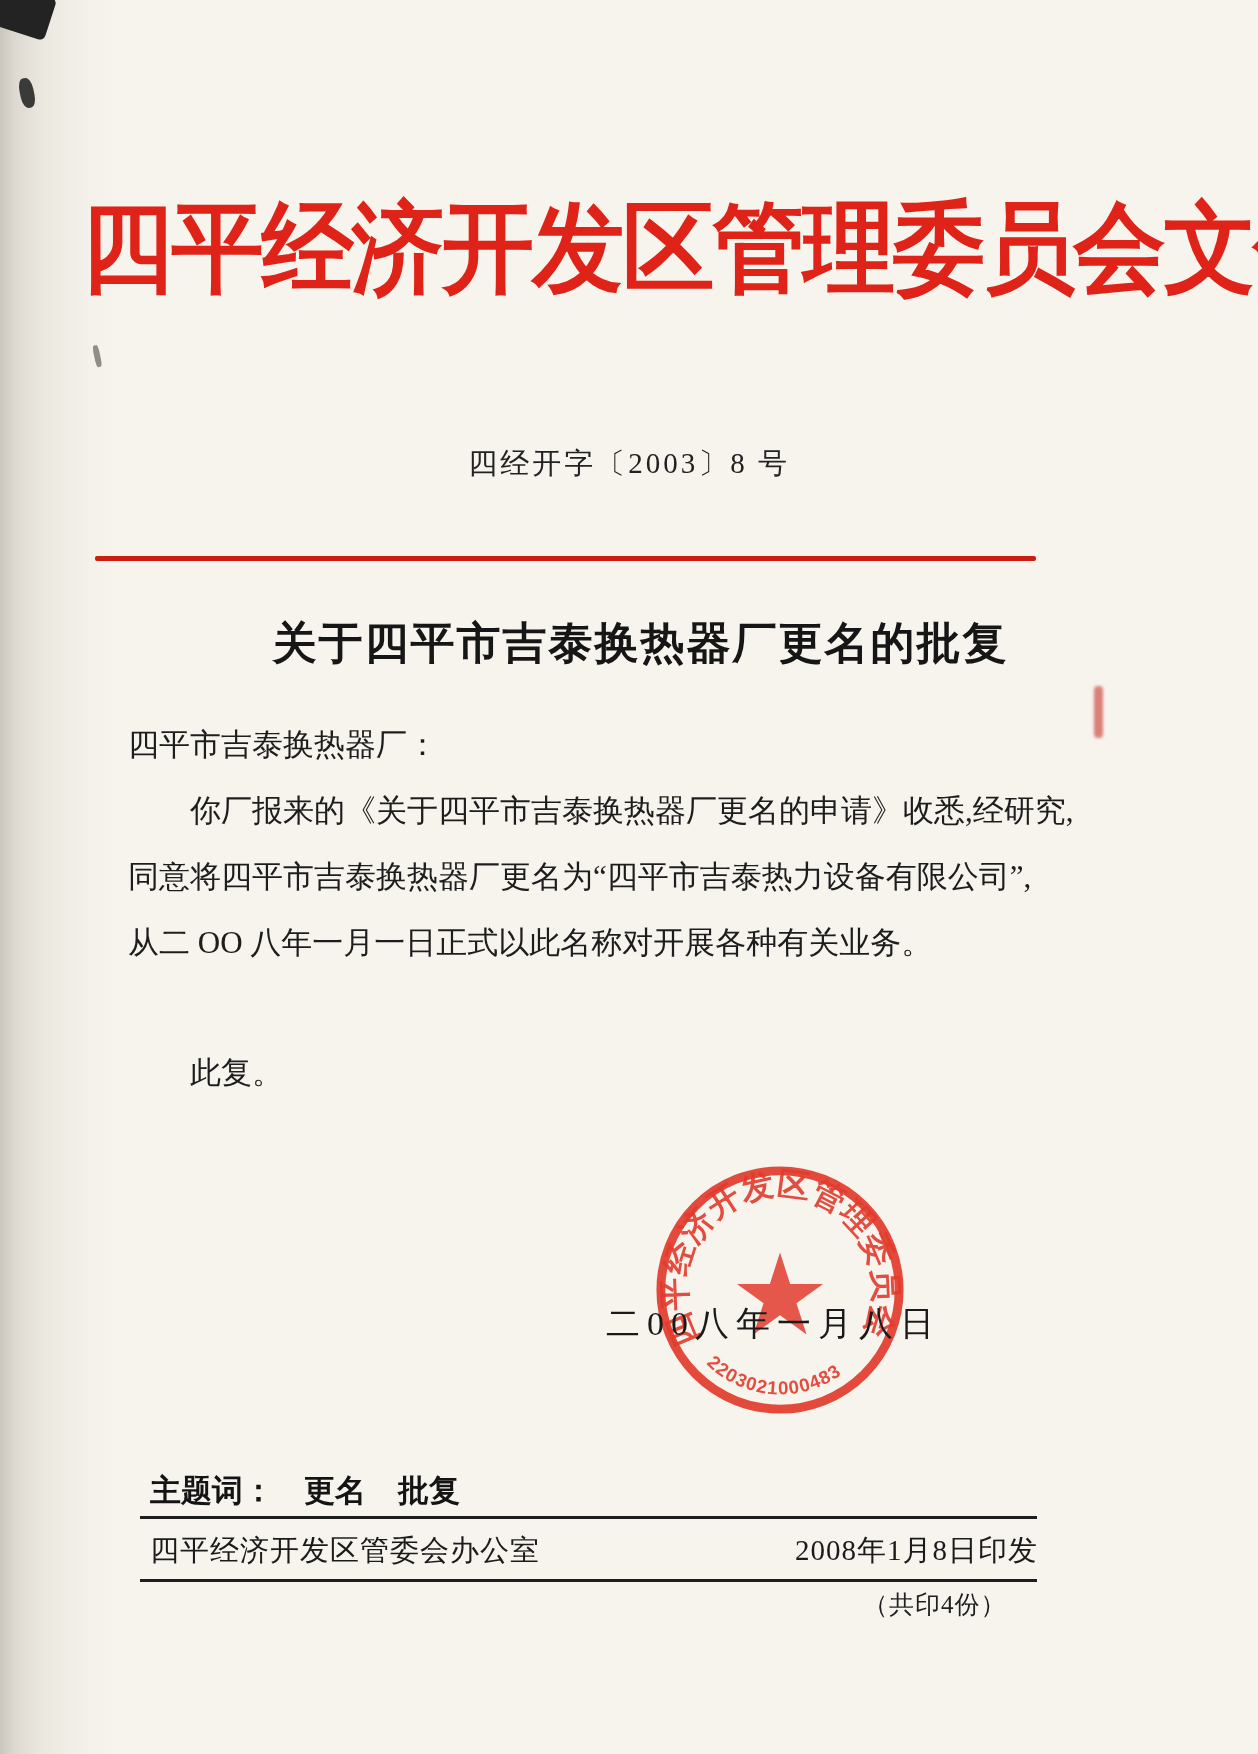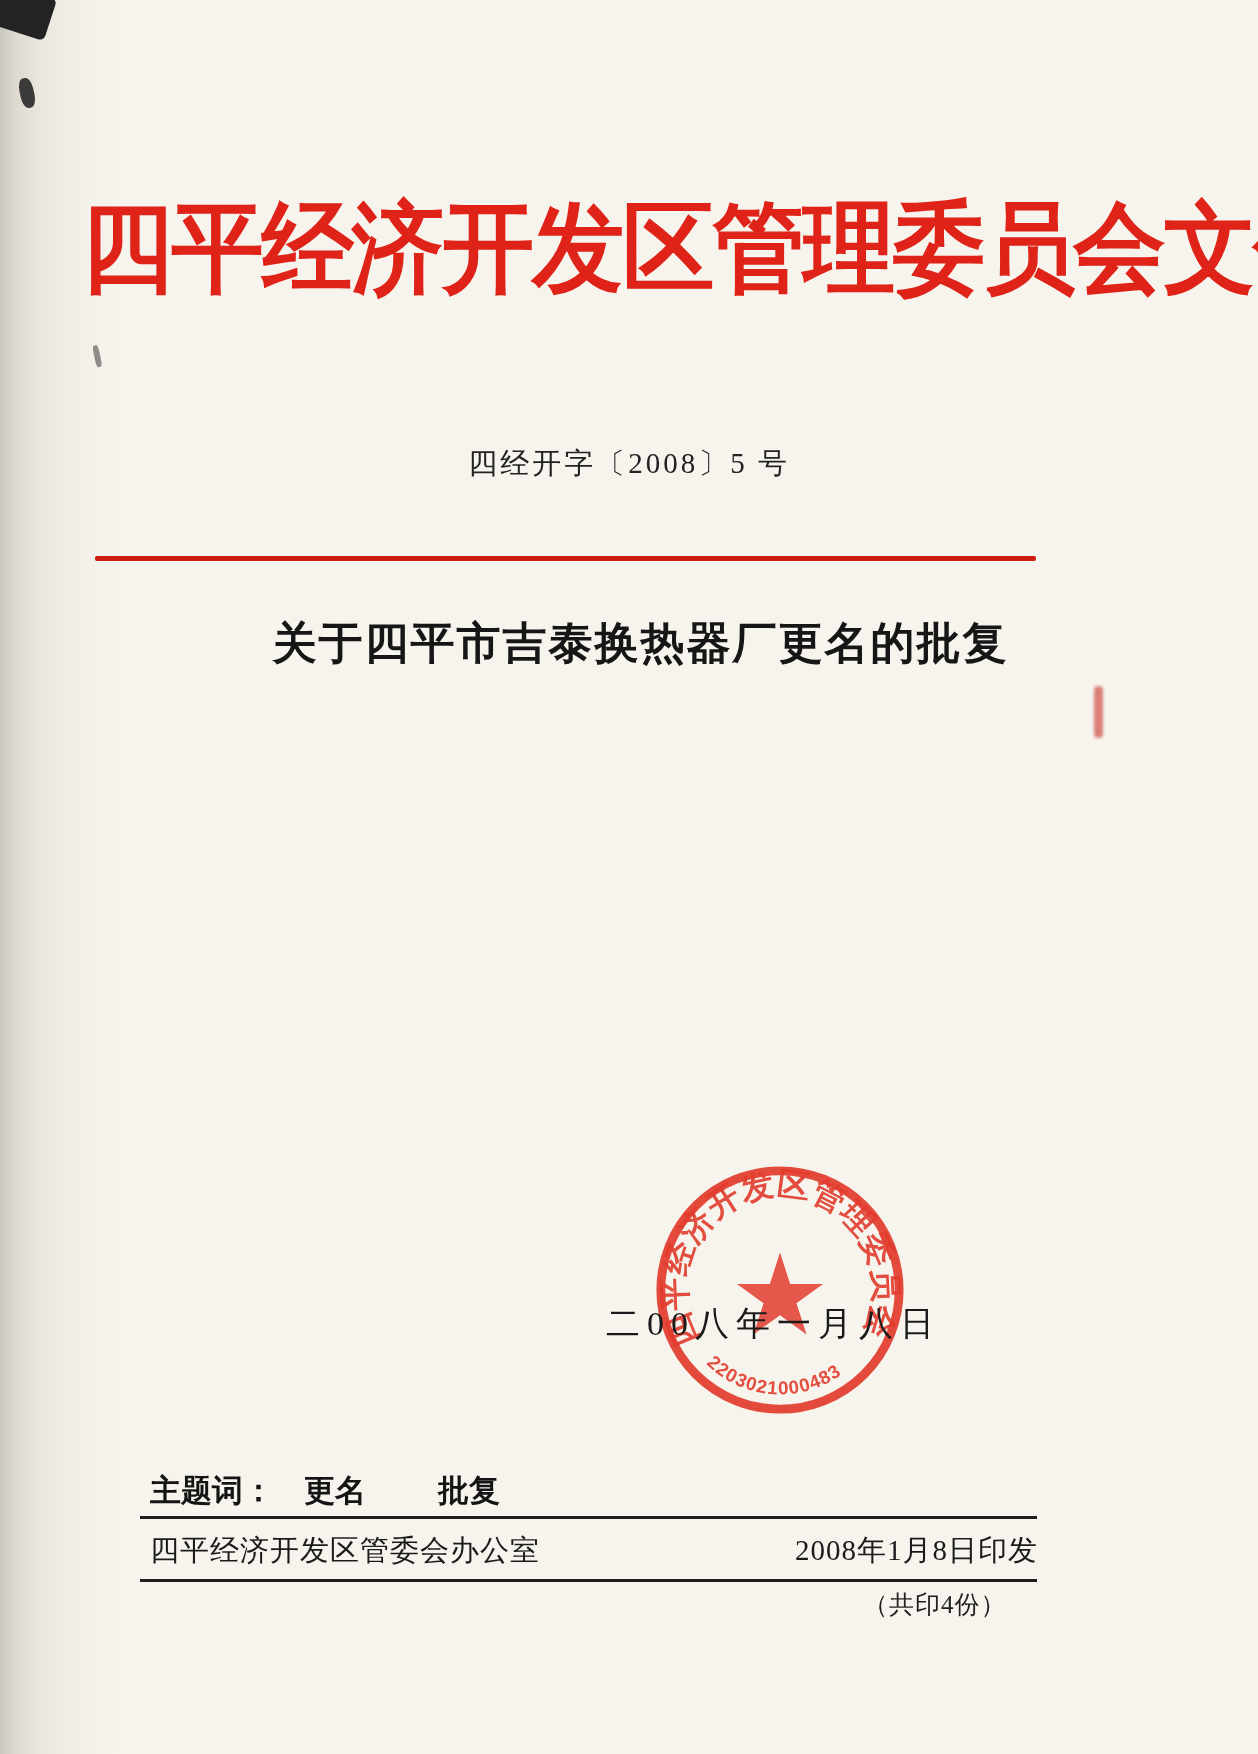--- a/index.html
+++ b/index.html
@@ -63,21 +63,21 @@
   .date-line{
     position:absolute;top:1301px;left:606px;z-index:2;
     font-size:34px;letter-spacing:7px;white-space:nowrap;color:#1a1a1a;text-align:center;
   }
   .keywords-row{
     position:absolute;top:1470px;left:150px;
     font-family:"Liberation Sans","DejaVu Sans",sans-serif;
     font-weight:bold;font-size:31px;color:#141414;white-space:nowrap;
   }
   .keywords-row .kw-item1{margin-left:30px;font-family:Liberation Mono, monospace;}
-  .keywords-row .kw-item2{margin-left:72px;text-align:center;}
+  .keywords-row .kw-item2{margin-left:32px;text-align:center;}
   .footer-rule{
     position:absolute;left:140px;width:897px;height:3px;background:#1e1e1e;
   }
   .rule-1{top:1516px;}
   .rule-2{top:1579px;}
   .footer-row{
     position:absolute;top:1531px;left:150px;width:888px;
     font-size:29px;color:#1b1b1b;white-space:nowrap;
   }
   .footer-office{float:left;letter-spacing:1px;}
@@ -91,26 +91,33 @@
 <body>
 
 <div class="page">
 
   <div class="artifact-corner"></div>
   <div class="artifact-mark"></div>
   <div class="artifact-red-smudge"></div>
 
   <div class="org-header">四平经济开发区管理委员会文件</div>
 
-  <div class="doc-number">四经开字〔2008〕5 号</div>
+  <div class="doc-number">四经开字〔2003〕8 号</div>
 
   <div class="red-rule"></div>
 
   <div class="doc-title">关于四平市吉泰换热器厂更名的批复</div>
 
+  <div class="body-block">
+    <div class="body-line">四平市吉泰换热器厂：</div>
+    <div class="body-line indent">你厂报来的《关于四平市吉泰换热器厂更名的申请》收悉,经研究,</div>
+    <div class="body-line">同意将四平市吉泰换热器厂更名为“四平市吉泰热力设备有限公司”,</div>
+    <div class="body-line">从二 OO 八年一月一日正式以此名称对开展各种有关业务。</div>
+    <div class="body-line indent" style="margin-top:64px;">此复。</div>
+  </div>
 
   <svg class="seal" viewBox="0 0 260 260">
     <defs>
       <path id="sealTopArc" d="M 48.6,180.9 A 96,96 0 1 1 211.4,180.9" fill="none"></path>
       <path id="sealNumArc" d="M 55,205 A 106,106 0 0 0 205,205" fill="none"></path>
     </defs>
     <circle cx="130" cy="130" r="121" fill="none" stroke="#e23b2d" stroke-width="9" opacity="0.92"></circle>
     <polygon points="130,92 140.3,123.8 173.7,123.8 146.7,143.4 157.0,175.2 130,155.6 103.0,175.2 113.3,143.4 86.3,123.8 119.7,123.8" fill="#e23b2d" opacity="0.85"></polygon>
     <text font-size="33" font-weight="bold" fill="#e23b2d" opacity="0.9" font-family="Liberation Sans, DejaVu Sans, sans-serif">
       <textPath href="#sealTopArc" startOffset="0" textLength="400" lengthAdjust="spacing">四平经济开发区管理委员会</textPath>

